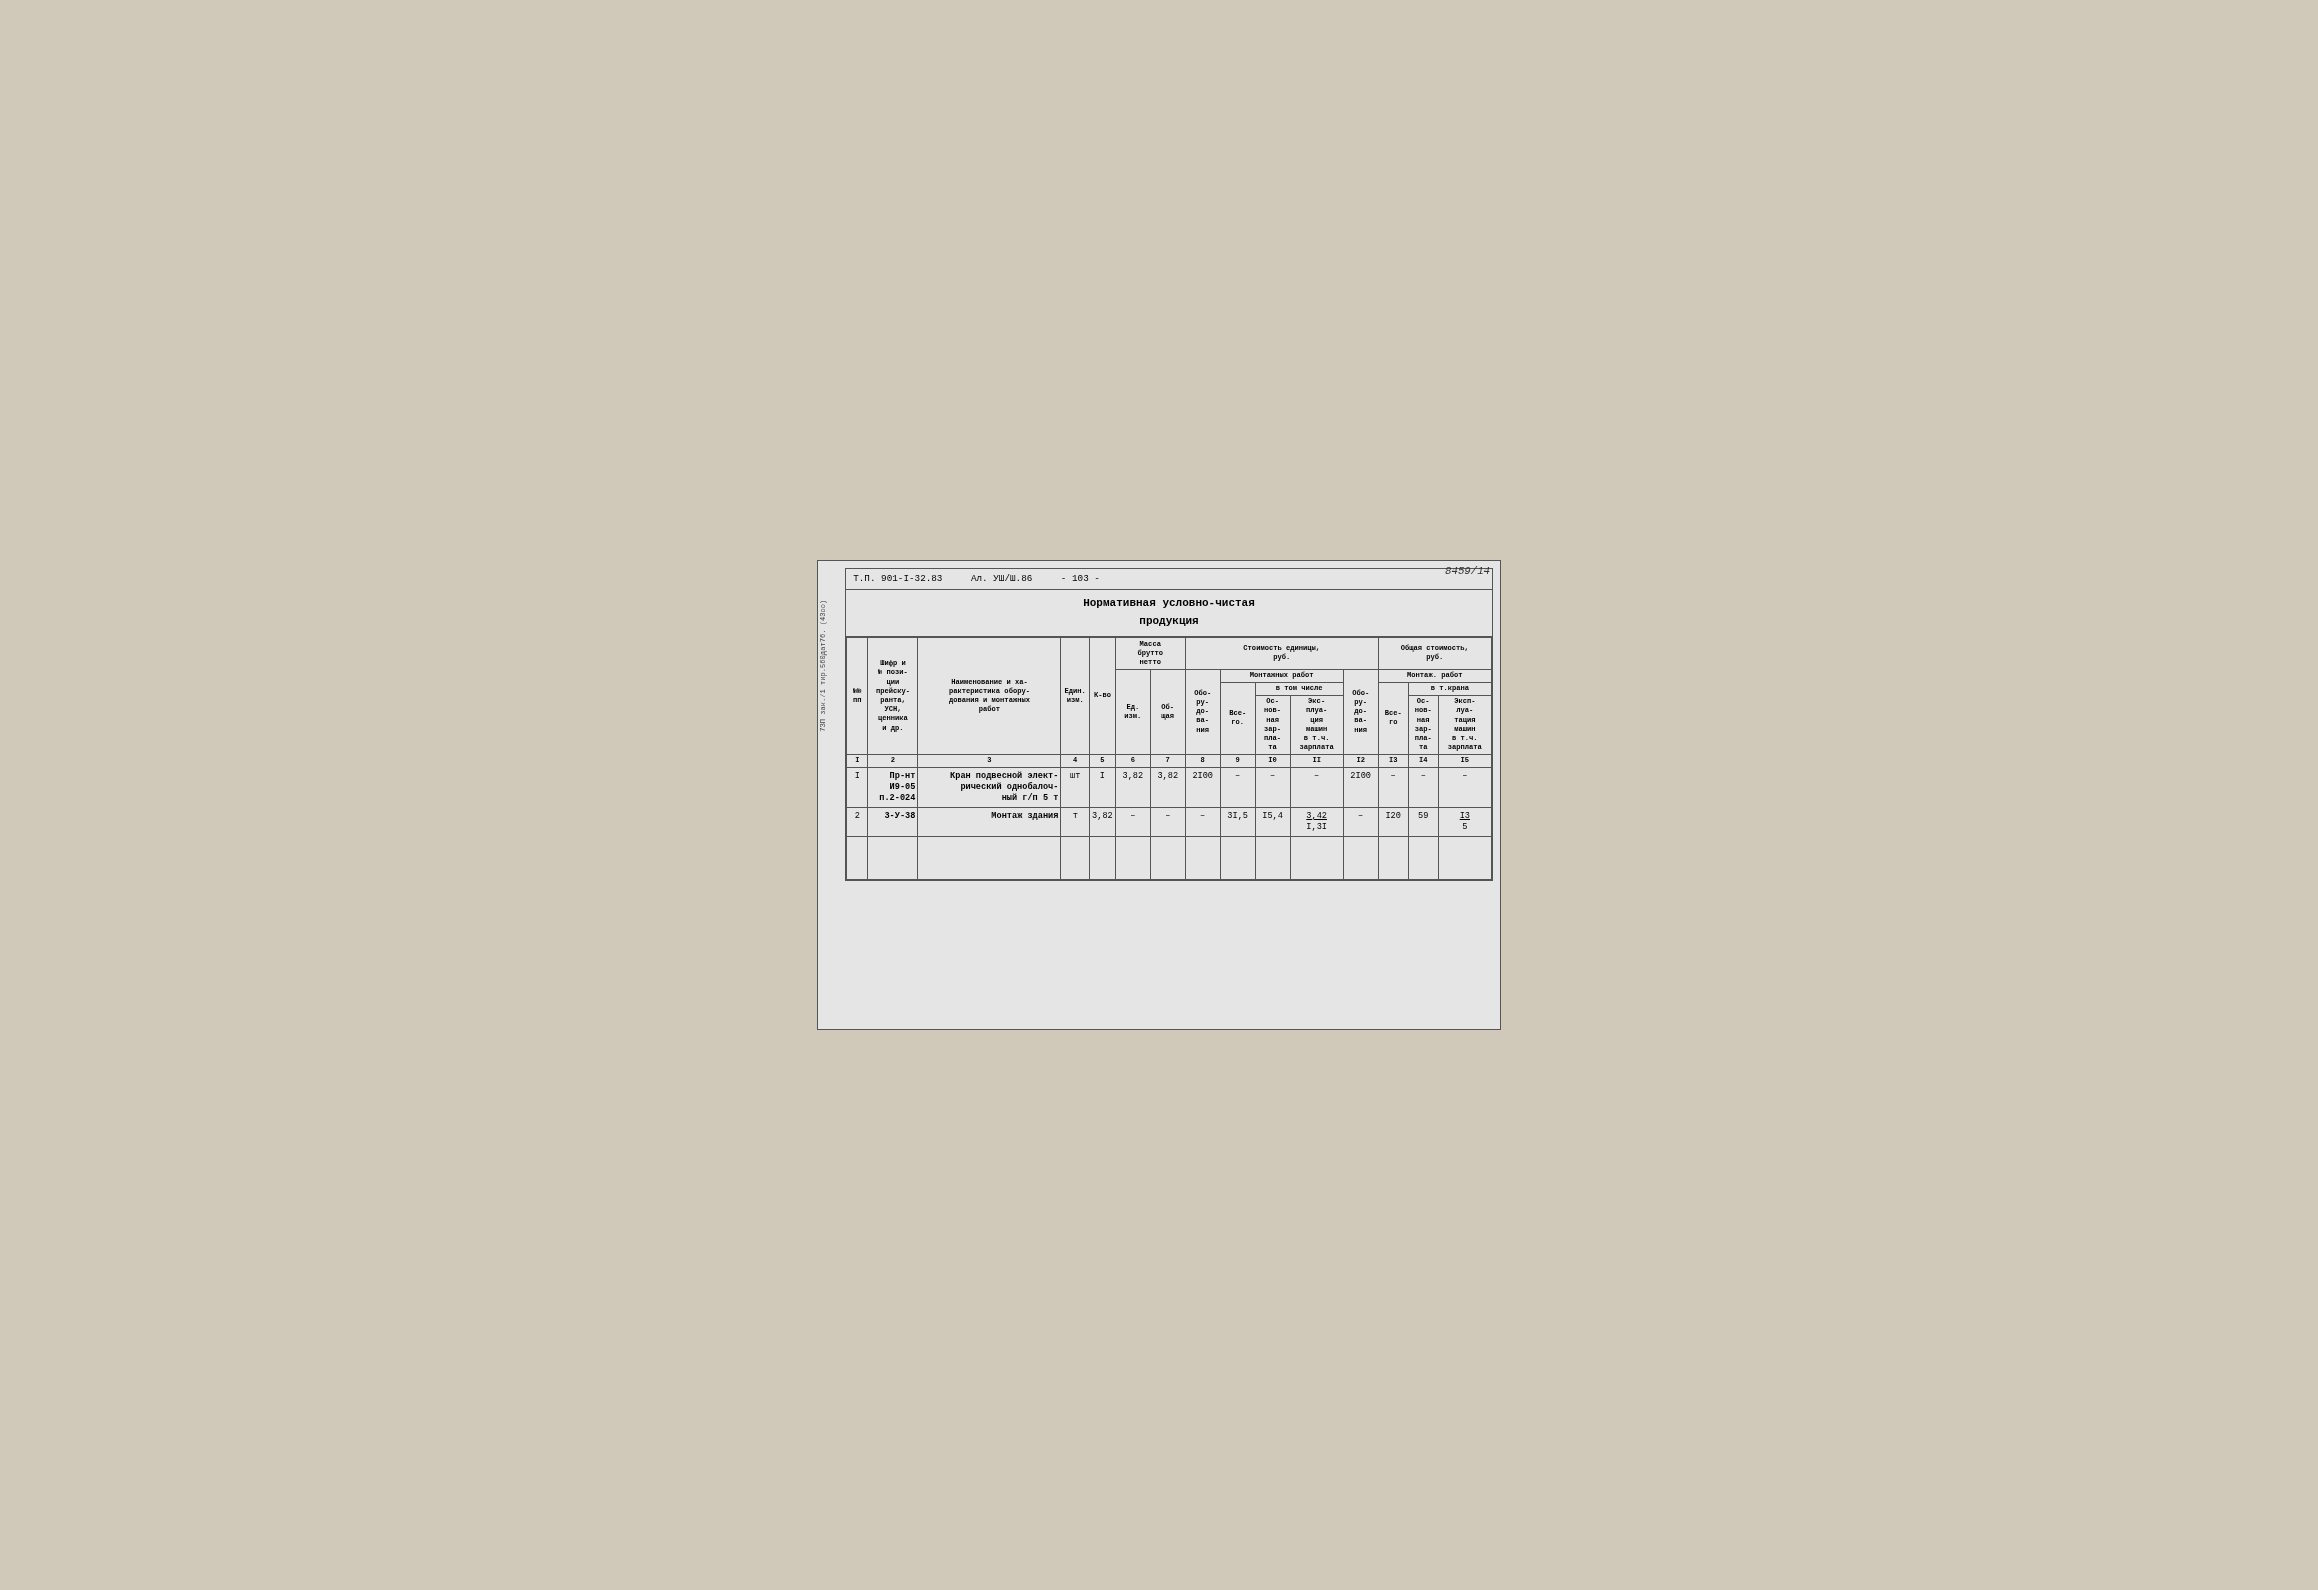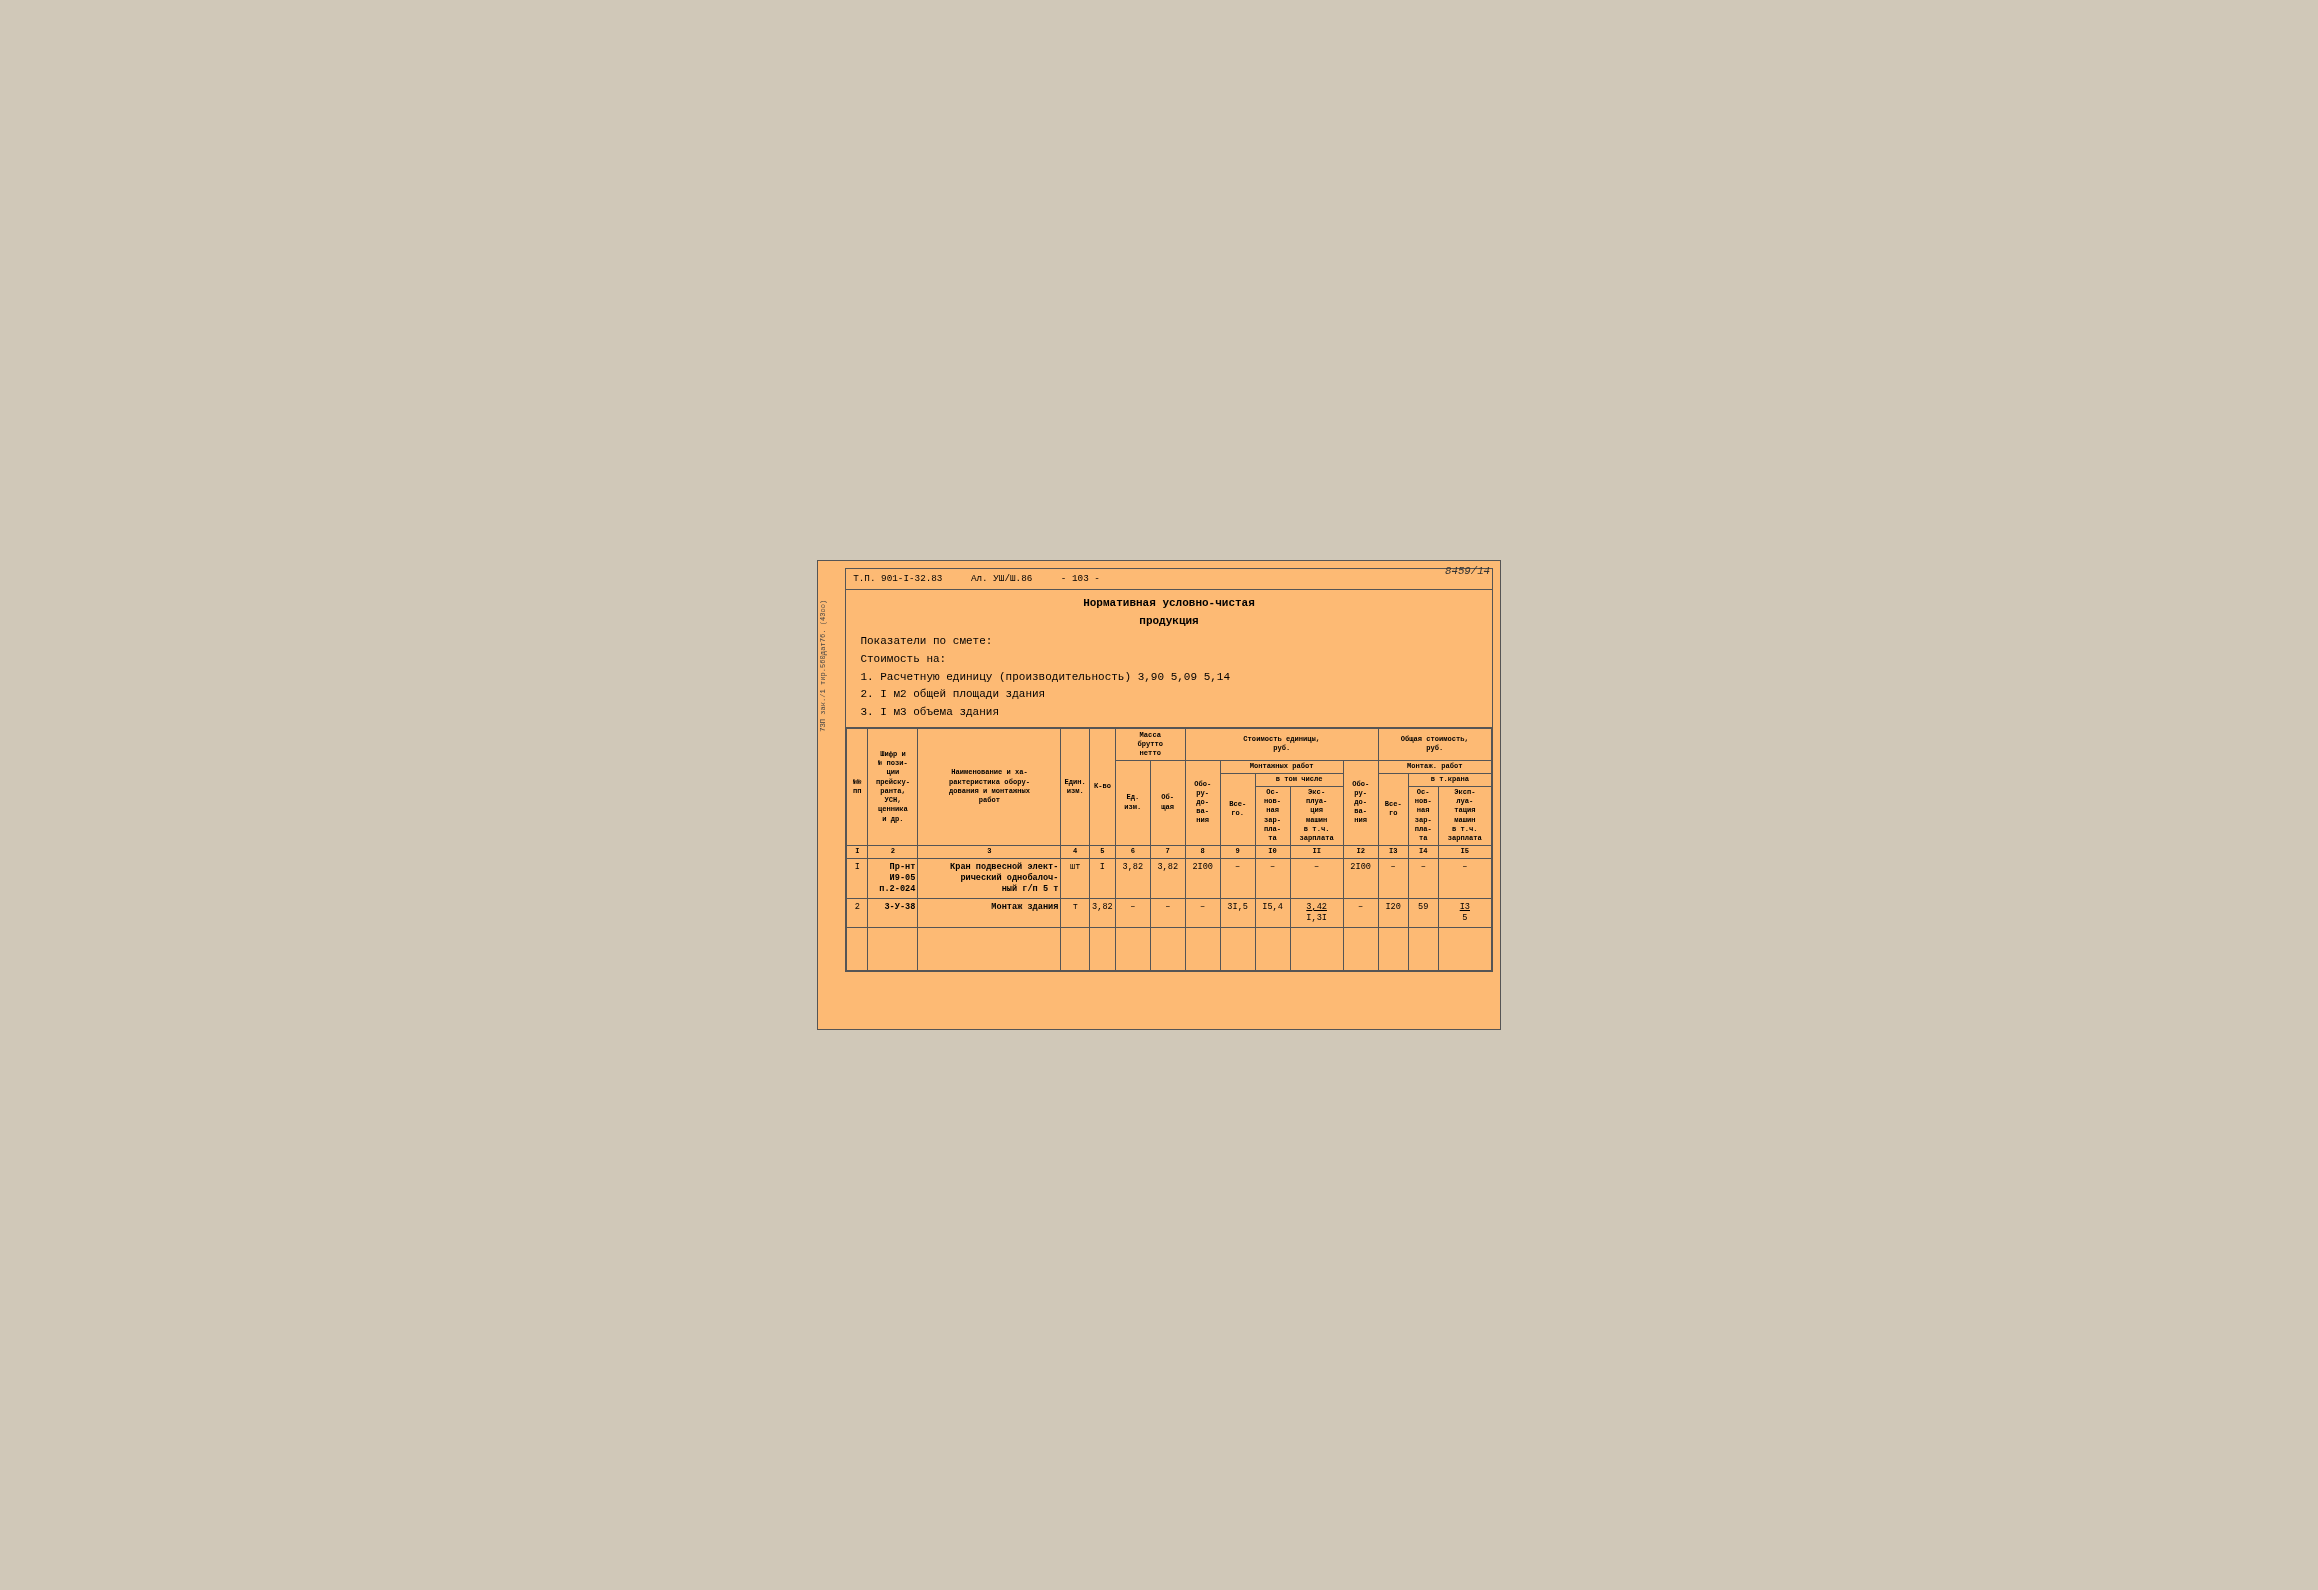--- a/index.html
+++ b/index.html
@@ -7,21 +7,21 @@
       background: #d0c8b8;
       font-family: 'Courier New', Courier, monospace;
       font-size: 9.3px;
       display: flex;
       justify-content: center;
       align-items: center;
       min-height: 100vh;
       padding: 14.3px;
     }
     .page {
-      background: #fdba74;
+      background: #e5e5e5;
       width: 684px;
       min-height: 470px;
       position: relative;
       border: 1.4px solid #555;
       padding: 7.1px;
     }
     .page-number {
       position: absolute;
       top: 4.3px;
       right: 10px;
@@ -110,27 +110,20 @@
 
     <div class="header-row">
       <span>Т.П. 901-I-32.83</span>
       <span>Ал. УШ/Ш.86</span>
       <span>- 103 -</span>
     </div>
 
     <div class="info-block">
       <div class="title-centered">Нормативная условно-чистая</div>
       <div class="title-centered">продукция</div>
-      <div class="indicators">
-        <div>Показатели по смете:</div>
-        <div>Стоимость на:</div>
-        <div>1. Расчетную единицу (производительность)  3,90    5,09    5,14</div>
-        <div>2. I м2 общей площади здания</div>
-        <div>3. I м3 объема здания</div>
-      </div>
     </div>
 
     <table>
       <thead>
 
         <tr class="header-group">
           <td rowspan="5" class="col-num">№№<br>пп</td>
           <td rowspan="5" class="col-shifr">Шифр и<br>№ пози-<br>ции<br>прейску-<br>ранта,<br>УСН,<br>ценника<br>и др.</td>
           <td rowspan="5" class="col-name">Наименование и ха-<br>рактеристика обору-<br>дования и монтажных<br>работ</td>
           <td rowspan="5" class="col-ed">Един.<br>изм.</td>

